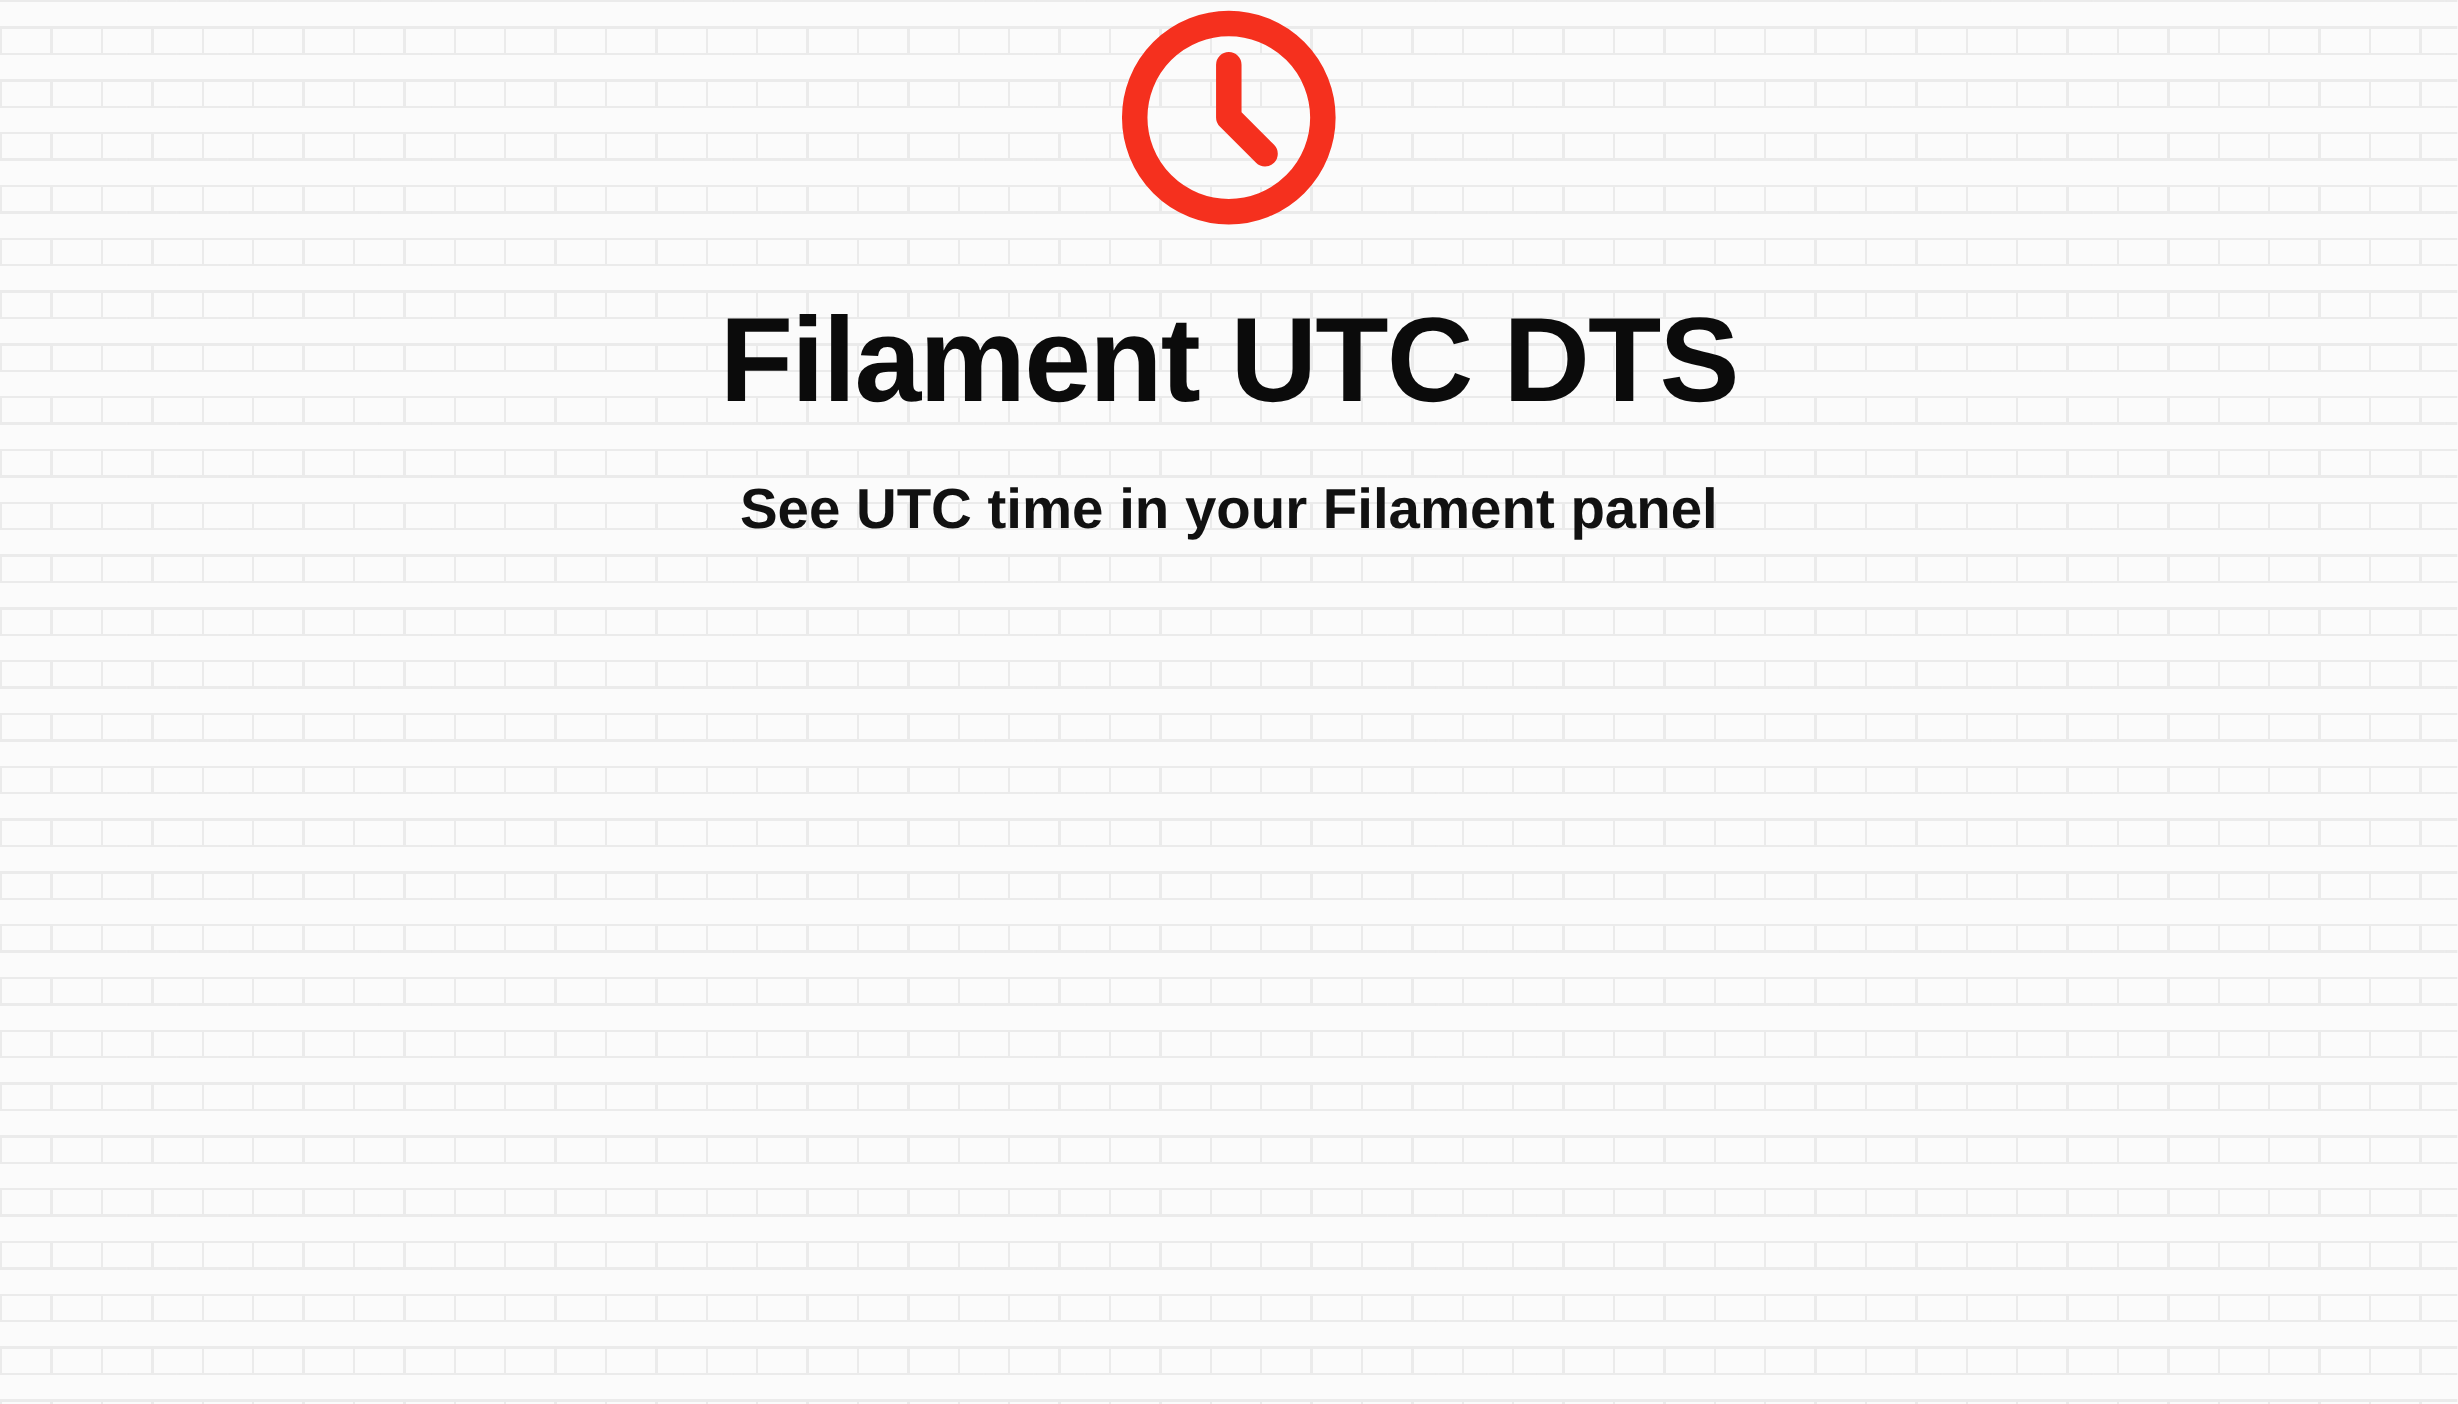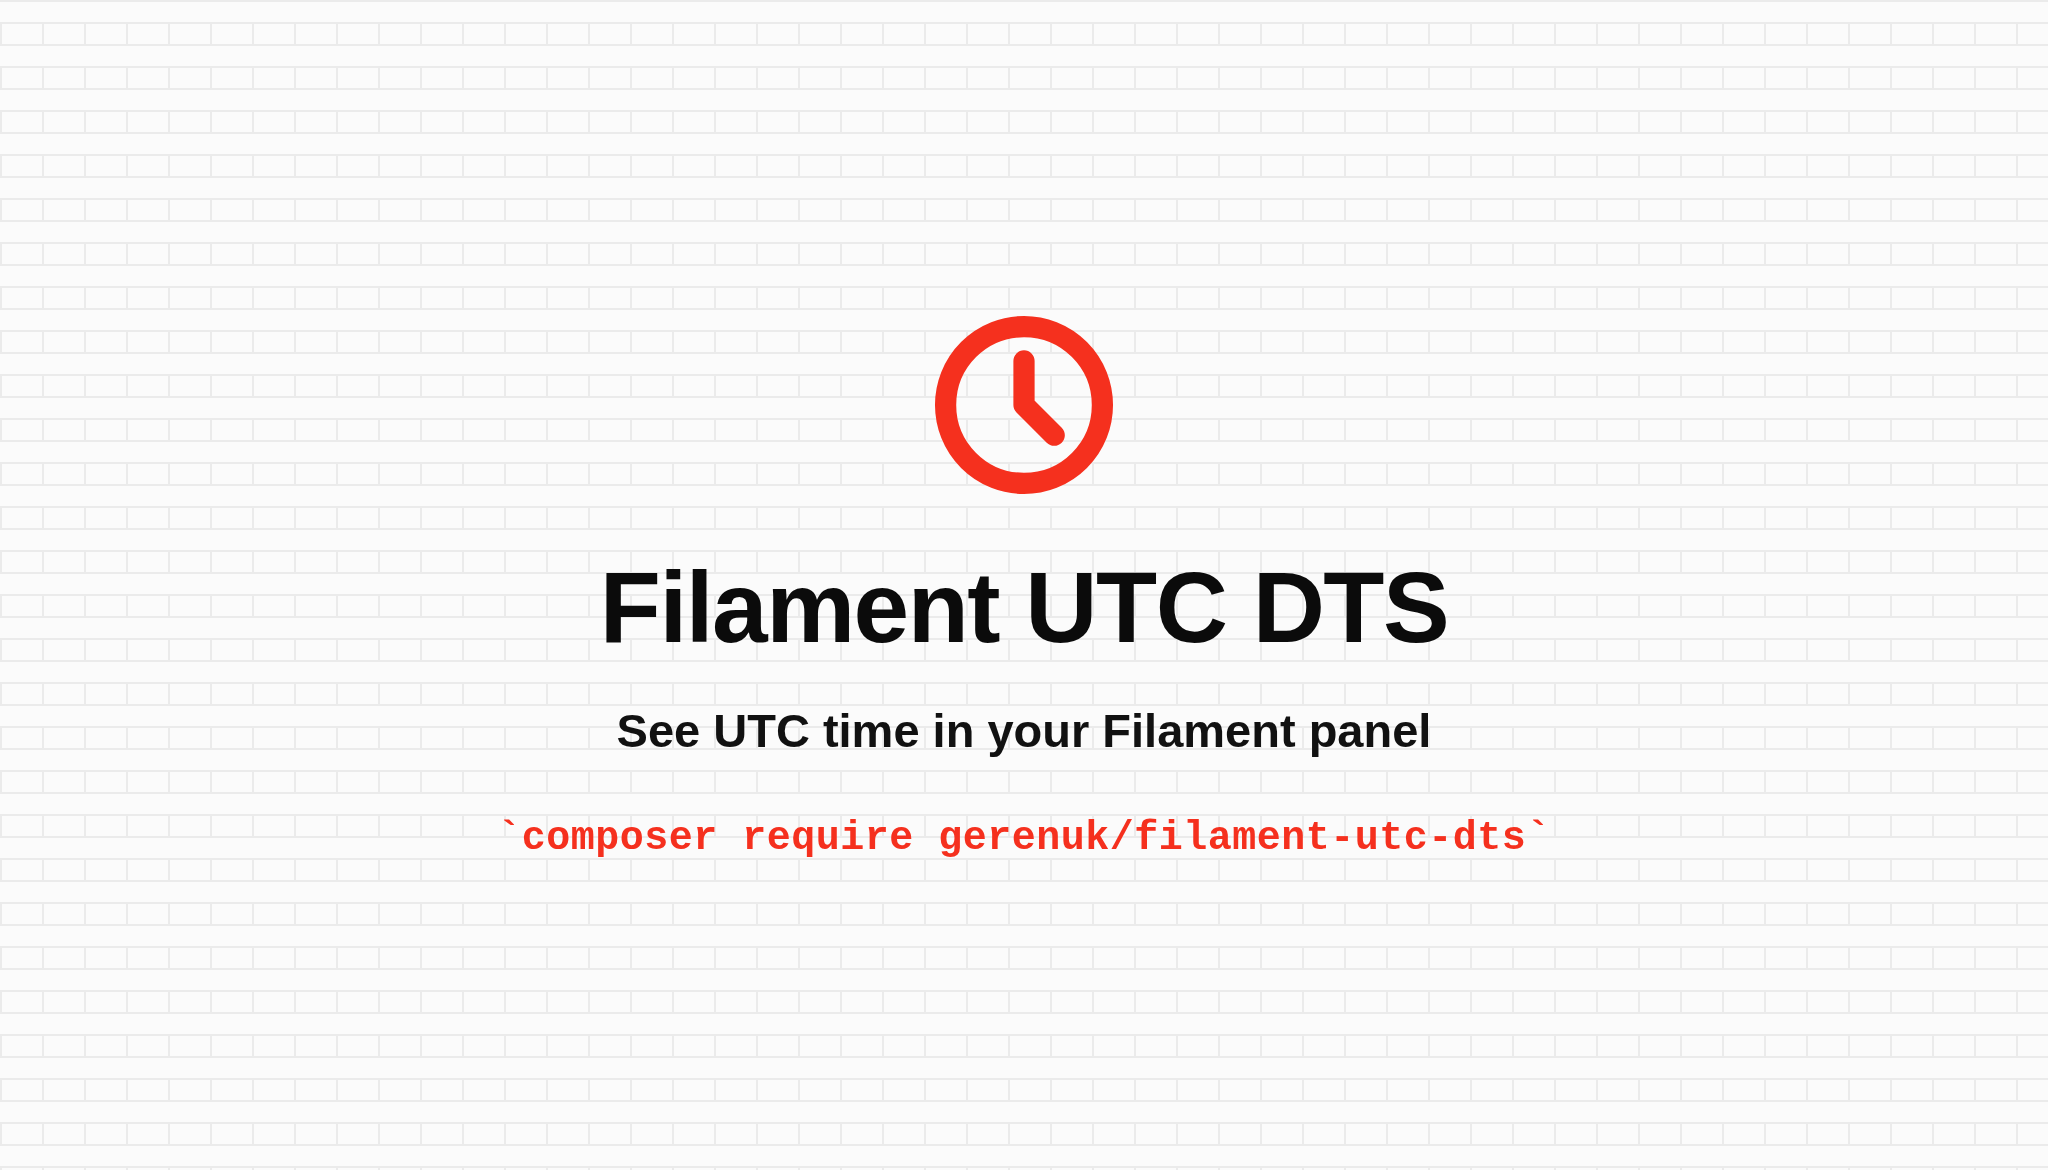--- a/index.html
+++ b/index.html
@@ -34,21 +34,21 @@
       
       repeating-linear-gradient(
         to right,
         #ebebeb 0px, #ebebeb 2px,
         rgba(0,0,0,0) 2px, rgba(0,0,0,0) 42px
       );
     background-size: 100% 100%, 100% 100%;
     display: flex;
     flex-direction: column;
     align-items: center;
-    justify-content: center;
+    justify-content: flex-start;
   }
 
   
   .brick-offset-layer {
     position: absolute;
     inset: 0;
     pointer-events: none;
     background-image:
       repeating-linear-gradient(
         to right,
@@ -158,16 +158,15 @@
       <svg viewBox="0 0 24 24" fill="none" stroke="#F5301E" stroke-width="2.6" stroke-linecap="round" stroke-linejoin="round" aria-hidden="true">
         <circle cx="12" cy="12" r="9.6"></circle>
         <path d="M12 6.6 L12 12 L15.7 15.7"></path>
       </svg>
     </div>
 
     <h1 class="page-title">Filament UTC DTS</h1>
 
     <p class="page-subtitle">See UTC time in your Filament panel</p>
 
-    <p class="install-command">`composer require gerenuk/filament-utc-dts`</p>
 
   </div>
 </div>
 
 </body></html>

